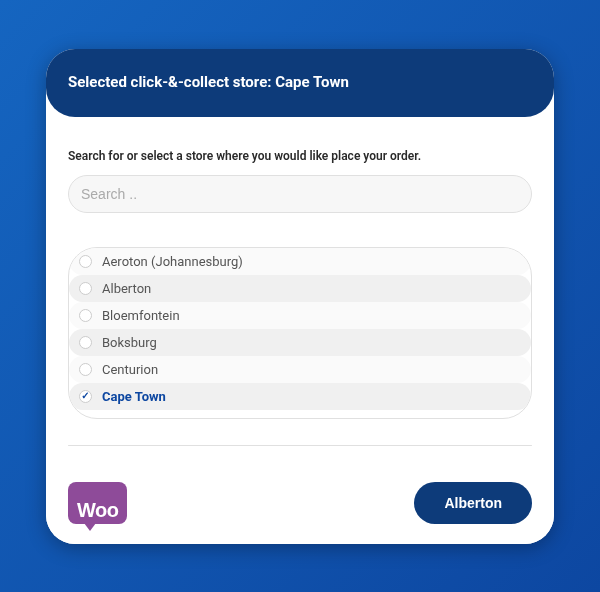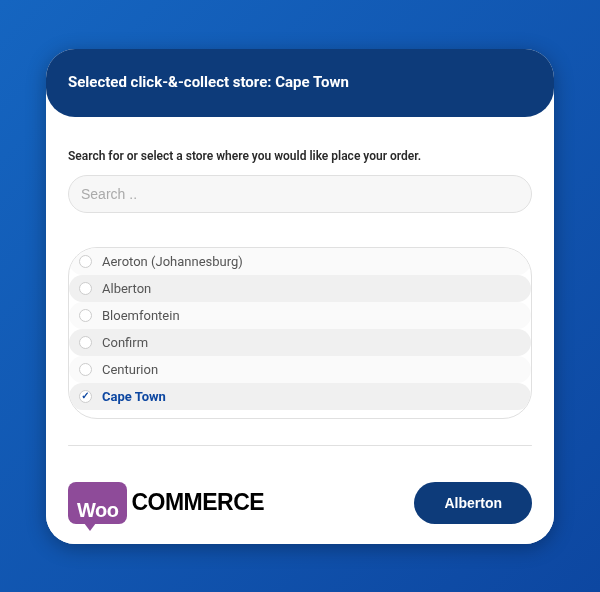--- a/index.html
+++ b/index.html
@@ -180,33 +180,32 @@
         <div class="list-item">
           <span class="checkbox"></span>
           <span>Alberton</span>
         </div>
         <div class="list-item">
           <span class="checkbox"></span>
           <span>Bloemfontein</span>
         </div>
         <div class="list-item">
           <span class="checkbox"></span>
-          <span>Confirm</span>
+          <span>Boksburg</span>
         </div>
         <div class="list-item">
           <span class="checkbox"></span>
           <span>Centurion</span>
         </div>
         <div class="list-item selected">
           <span class="checkbox checked"></span>
           <span>Cape Town</span>
         </div>
       </div>
     <hr class="divider">
   </div>
   <div class="dialog-footer">
     <div class="brand-logo">
       <span class="woo-bubble">Woo</span>
-      <span class="commerce-text">COMMERCE</span>
     </div>
     <button class="confirm-btn">Alberton</button>
   </div>
 </div>
 
 </body></html>

